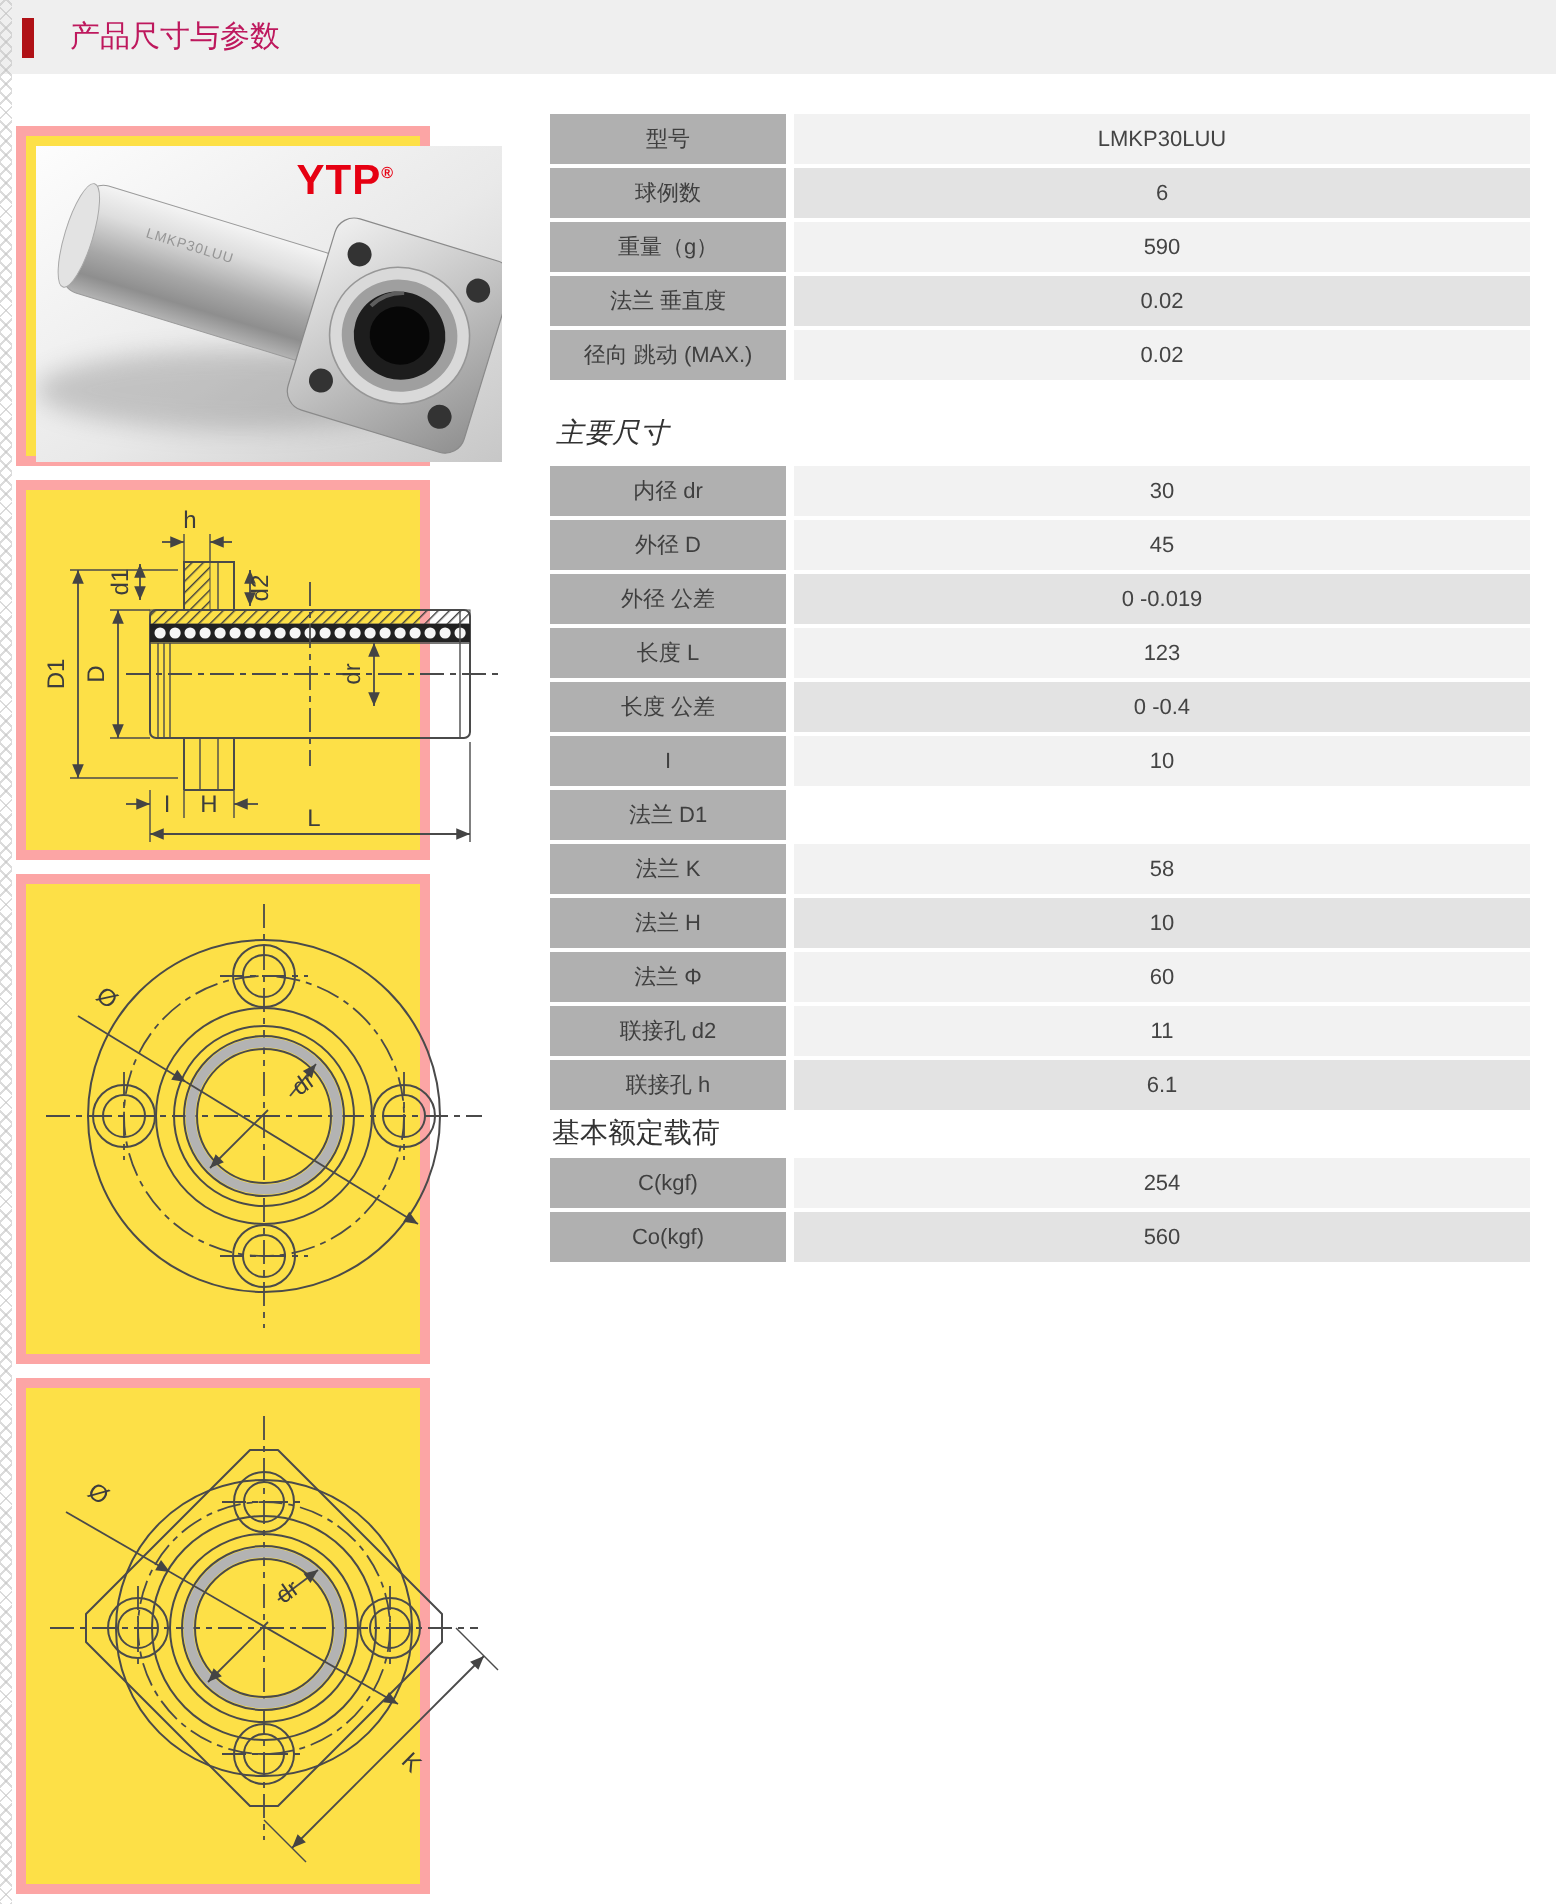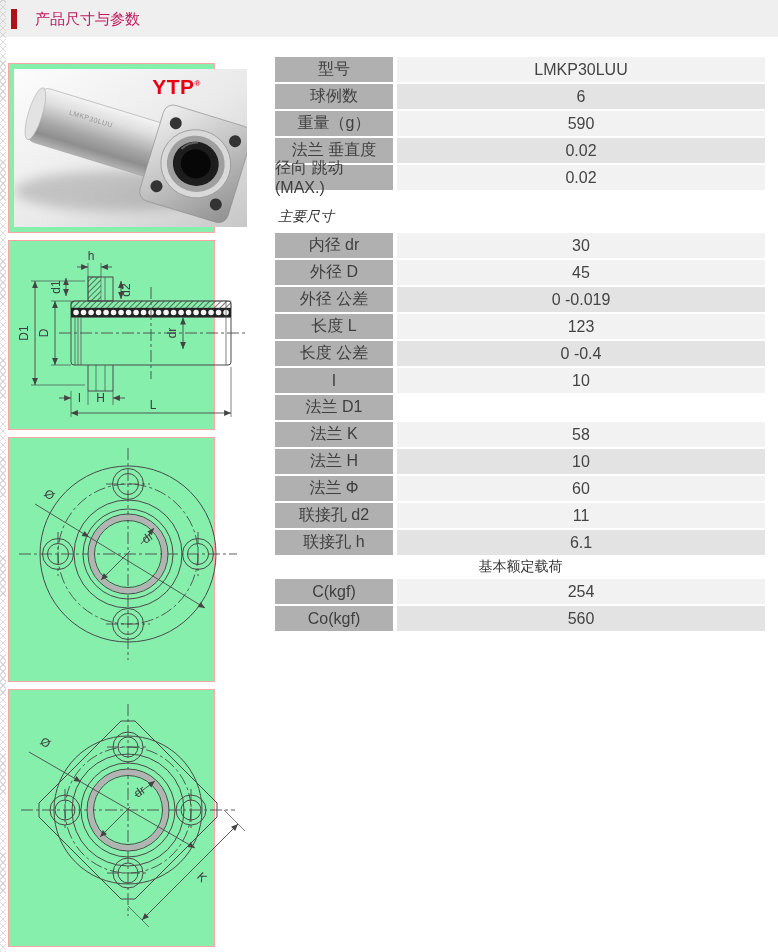--- a/index.html
+++ b/index.html
@@ -15,44 +15,44 @@
     background-image:
       repeating-linear-gradient(45deg, rgba(190,190,190,.55) 0 1px, transparent 1px 5px),
       repeating-linear-gradient(-45deg, rgba(190,190,190,.55) 0 1px, transparent 1px 5px);
   }
   
   .header{position:absolute;left:0;top:0;right:0;height:37px;background:#efefef;}
   .accent-bar{position:absolute;left:11px;top:9px;width:6px;height:20px;background:var(--accent,#b01116);}
   .page-title{position:absolute;left:35px;top:0;line-height:37px;font-size:15px;color:#be185d;}
 
   
-  .panel{position:absolute;left:8px;width:207px;border:1px solid #fca5a5;background:#86efac;box-sizing:border-box;}
+  .panel{position:absolute;left:8px;width:207px;border:5px solid #fca5a5;background:#fde047;box-sizing:border-box;}
   #panel-photo{top:63px;height:170px;padding:5px;}
   #panel-section{top:240px;height:190px;padding:0;}
   #panel-round{top:437px;height:245px;padding:0;}
   #panel-square{top:689px;height:258px;padding:0;}
   .panel svg{display:block;}
 
   .ytp-logo{
     position:absolute;top:11px;right:13px;z-index:2;
     color:var(--brand,#e60012);font-weight:bold;font-size:21px;letter-spacing:.5px;
   }
   .ytp-logo .reg{font-size:8px;vertical-align:super;font-weight:bold;}
 
   
   .specs{position:absolute;left:275px;top:57px;width:490px;}
   .spec-row{display:flex;height:25px;margin-bottom:2px;}
-  .cell{display:flex;align-items:center;justify-content:center;font-size:16px;}
+  .cell{display:flex;align-items:center;justify-content:center;font-size:11px;}
   .cell.label{width:118px;background:#b0b0b0;color:#3f3f3f;margin-right:4px;flex:none;}
   .cell.value{flex:1;color:#444;}
   .cell.value.light{background:#f2f2f2;}
   .cell.value.dark{background:#e3e3e3;}
   .sec-title{font-size:14px;color:#333;}
   .sec-title.t1{margin:18px 0 7px 3px;font-style:italic;}
-  .sec-title.t2{margin:3px 0 3px 1px;text-align:center;}
+  .sec-title.t2{margin:3px 0 3px 1px;}
 
   
   .ln{stroke:#4a4a4a;stroke-width:1;fill:none;}
   .thin{stroke:#4a4a4a;stroke-width:.7;fill:none;}
   .cl{stroke:#4a4a4a;stroke-width:.9;fill:none;stroke-dasharray:12 3 3 3;}
   .dim{stroke:#4a4a4a;stroke-width:.9;fill:none;}
   .lbl{fill:#3d3d3d;font-size:12px;font-family:"Liberation Sans","DejaVu Sans",sans-serif;}
 </style>
 </head>
 <body>

